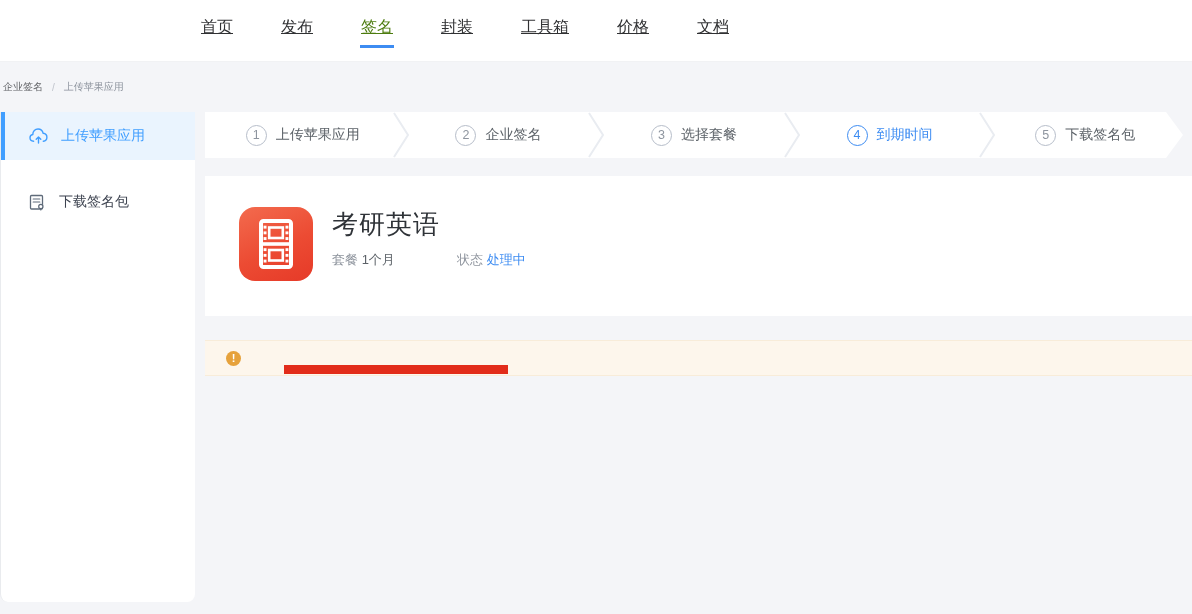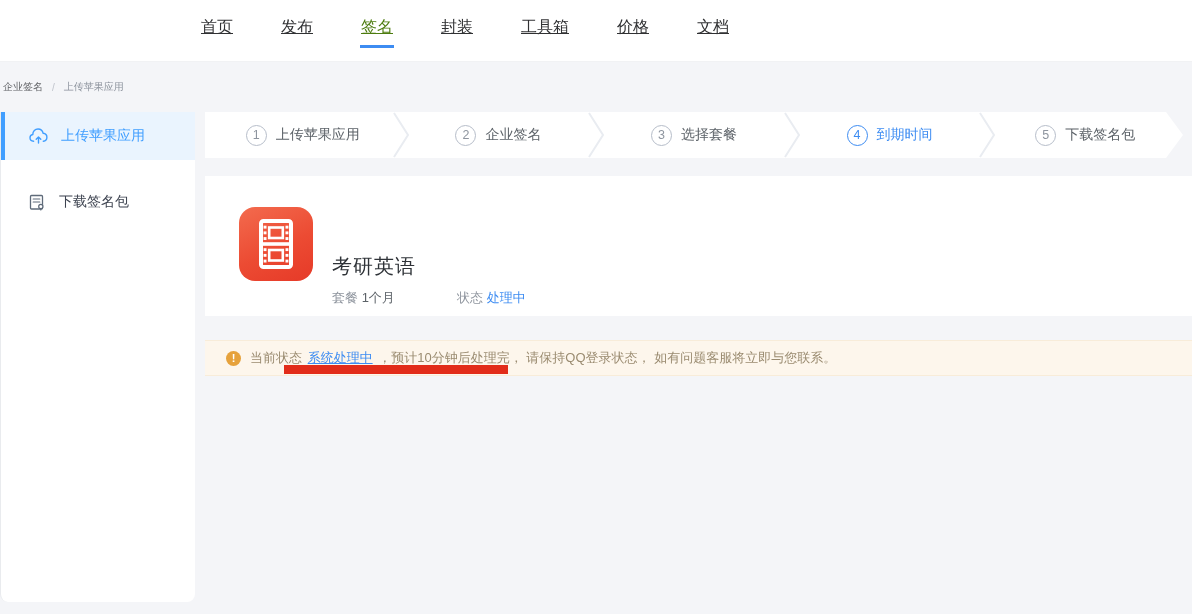--- a/index.html
+++ b/index.html
@@ -41,21 +41,21 @@
   .chev { position:absolute; top:0; }
   .chev-1 { left:calc(20% - 8px); } .chev-2 { left:calc(40% - 8px); }
   .chev-3 { left:calc(60% - 8px); } .chev-4 { left:calc(80% - 8px); }
 
   
   .app-card { margin-top:18px; height:140px; background:#fff; display:flex; padding:31px 0 0 34px; }
   .app-icon { width:74px; height:74px; border-radius:16px; flex:none;
               background:linear-gradient(155deg,#f36b4e 0%,#ec4b33 55%,#e63a28 100%);
               display:flex; align-items:center; justify-content:center; }
   .app-info { margin-left:19px; padding-top:0; }
-  .app-title { font-size:20px; color:#2f3338; letter-spacing:1px;margin-top:46px; }
+  .app-title { font-size:26px; color:#2f3338; letter-spacing:1px; }
   .meta-row { display:flex; margin-top:9px; font-size:13px; line-height:18px; }
   .meta-cell-1 { width:125px; } .meta-cell-2 { width:193px; } .meta-cell-3 { flex:1; }
   .m-label { color:#8f959e; } .m-value { color:#5c6268; }
   .m-value.blue { color:#3d8cf2; }
 
   
   .notice { position:relative; margin-top:24px; height:36px; background:#fdf6ec;
             border-top:1px solid #f8ecd9; border-bottom:1px solid #f8ecd9;
             display:flex; align-items:center; padding-left:21px; font-size:13px; color:#9a8b70; }
   .warn-icon { width:15px; height:15px; border-radius:50%; background:#e6a23c; color:#fff; flex:none;
@@ -179,18 +179,17 @@
           <div class="meta-cell-3">
             <span class="m-label">状态</span>
             <span class="m-value blue">处理中</span>
           </div>
         </div>
       </div>
     </div>
 
     <div class="notice">
       <span class="warn-icon">!</span>
-      <span><span>当前状态 </span><span class="notice-link">系统处理中</span><span> ，预计10分钟后处理完， 请保持QQ登录状态， 如有问题客服将立即与您联系。</span></span>
       <div class="red-line"></div>
     </div>
 
   </div>
 </div>
 
 </body></html>

